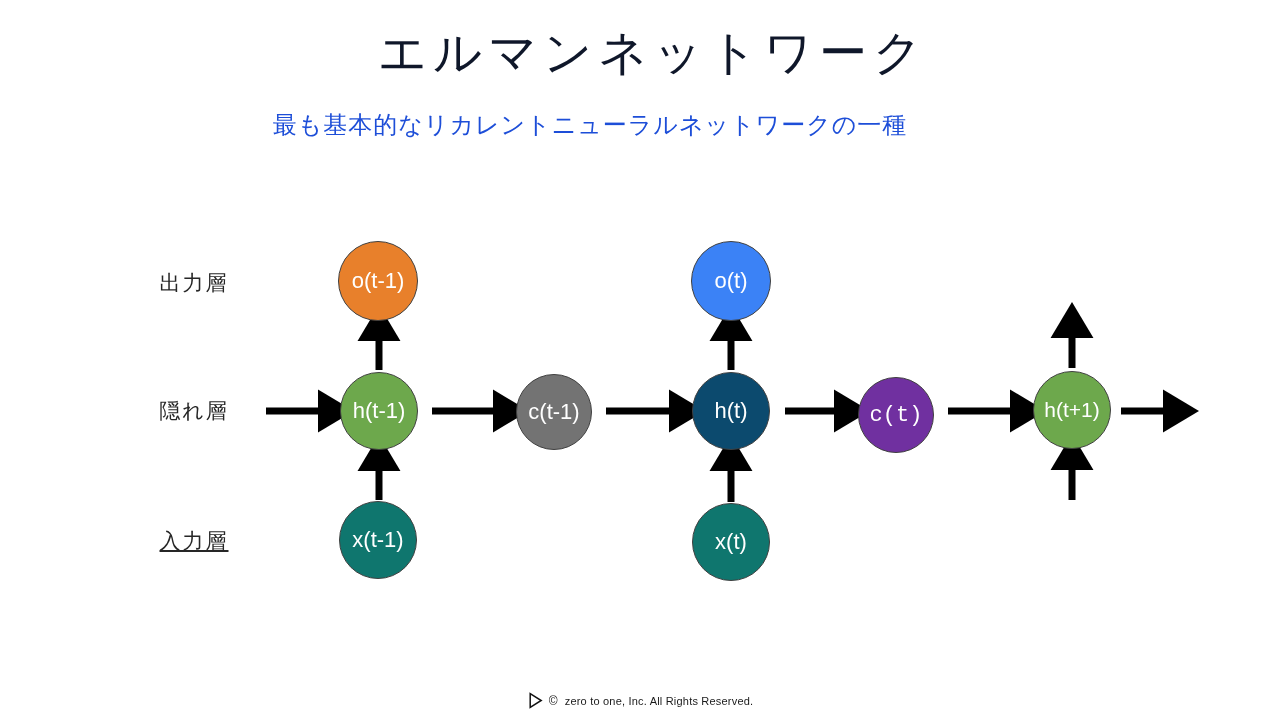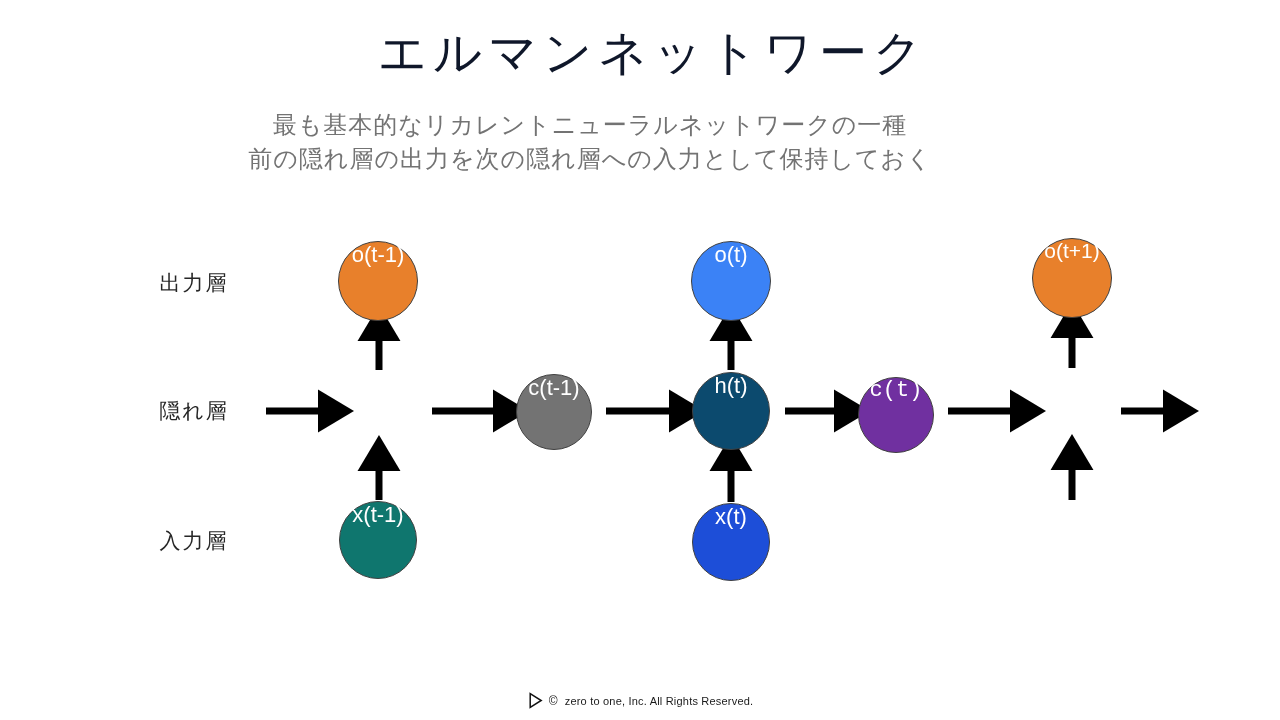--- a/index.html
+++ b/index.html
@@ -42,21 +42,21 @@
   #subtitle {
     position: absolute;
     left: 0;
     top: 108px;
     width: 1180px;
     text-align: center;
     font-size: 24px;
     font-weight: 400;
     line-height: 1.42;
     letter-spacing: 1px;
-    color: #737373;
+    color: #1d4ed8;
   }
   #subtitle .sub-line {
     display: block;
     white-space: nowrap;
   }
 
   
   #diagram {
     position: absolute;
     left: 8px;
@@ -73,20 +73,21 @@
     white-space: nowrap;
     transform: translate(-50%, -50%);
   }
 
   .node {
     position: absolute;
     border-radius: 50%;
     box-sizing: border-box;
     border: 1.5px solid #404040;
     display: flex;
+    align-items: center;
     justify-content: center;
     color: #ffffff;
     font-size: 22px;
     letter-spacing: 0px;
     transform: translate(-50%, -50%);
     white-space: nowrap;
   }
   .node.small-text { font-size: 21px; }
 
   
@@ -122,28 +123,27 @@
 </style>
 </head>
 <body>
 
 <div id="slide">
 
   <div id="title">エルマンネットワーク</div>
 
   <div id="subtitle">
     <span class="sub-line">最も基本的なリカレントニューラルネットワークの一種</span>
-    <span class="sub-line">前の隠れ層の出力を次の隠れ層への入力として保持しておく</span>
   </div>
 
   <div id="diagram">
 
     <div class="row-label" style="left:186px; top:283px;">出力層</div>
     <div class="row-label" style="left:186px; top:411px;">隠れ層</div>
-    <div class="row-label" style="left:186px; top:541px;">入力層</div>
+    <div class="row-label" style="left:186px; top:541px;text-decoration:underline;">入力層</div>
 
     <svg id="arrow-layer" viewBox="0 0 1280 720" width="1280" height="720" xmlns="http://www.w3.org/2000/svg">
       <defs>
         <marker id="ah" markerWidth="9" markerHeight="9" refX="2.2" refY="3.1" orient="auto" markerUnits="strokeWidth">
           <path d="M0,0 L0,6.2 L5.2,3.1 z" fill="#000000"></path>
         </marker>
       </defs>
 
       <g stroke="#000000" stroke-width="7" fill="none" marker-end="url(#ah)">
 
@@ -168,39 +168,42 @@
         <line x1="1064" y1="500" x2="1064" y2="455"></line>
       </g>
     </svg>
 
     <div class="node" style="left:370px; top:281px; width:80px; height:80px; background:#E8802B;">
       <span>o(t-1)</span>
     </div>
     <div class="node" style="left:723px; top:281px; width:80px; height:80px; background:#3b82f6;">
       <span>o(t)</span>
     </div>
-    <div class="node small-text" style="left:1064px; top:278px; width:80px; height:80px; background:#E8802B;">
-      <span>o(t+1)</span>
-    </div>
-
+
+    <div class="node" style="left:371px; top:411px; width:78px; height:78px; background:#6DA84C;">
+      <span>h(t-1)</span>
+    </div>
     <div class="node" style="left:723px; top:411px; width:78px; height:78px; background:#0c4a6e;">
       <span>h(t)</span>
     </div>
+    <div class="node small-text" style="left:1064px; top:410px; width:78px; height:78px; background:#6DA84C;">
+      <span>h(t+1)</span>
+    </div>
 
     <div class="node" style="left:546px; top:412px; width:76px; height:76px; background:#737373;">
       <span>c(t-1)</span>
     </div>
     <div class="node" style="left:888px; top:415px; width:76px; height:76px; background:#7030A0;font-family:Liberation Mono, monospace;">
       <span>c(t)</span>
     </div>
 
     <div class="node" style="left:370px; top:540px; width:78px; height:78px; background:#0f766e;">
       <span>x(t-1)</span>
     </div>
-    <div class="node" style="left:723px; top:542px; width:78px; height:78px; background:#1d4ed8;">
+    <div class="node" style="left:723px; top:542px; width:78px; height:78px; background:#0f766e;">
       <span>x(t)</span>
     </div>
 
   </div>
 
   <div id="footer">
     <span class="logo-mark">
       <svg width="17" height="17" viewBox="0 0 17 17" xmlns="http://www.w3.org/2000/svg">
         <path d="M3.2 1.6 L14.2 8.5 L3.2 15.4 Z" fill="none" stroke="#111111" stroke-width="1.5" stroke-linejoin="miter"></path>
       </svg>

